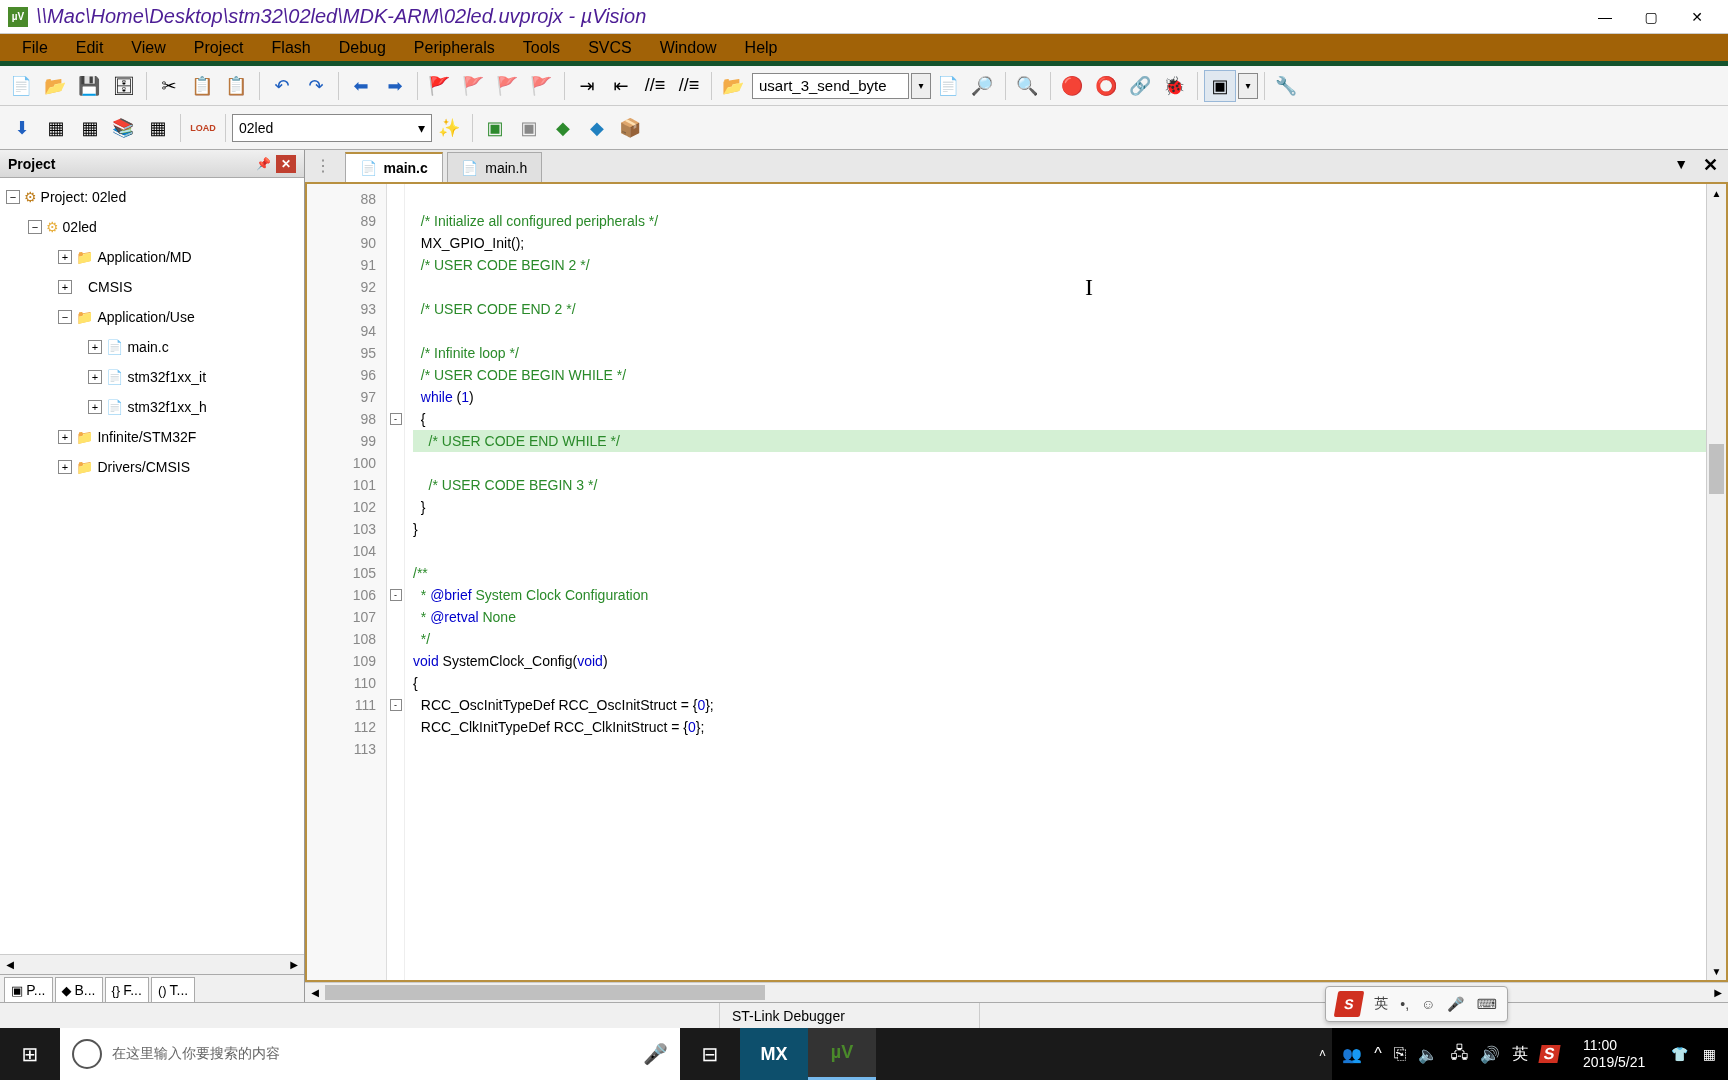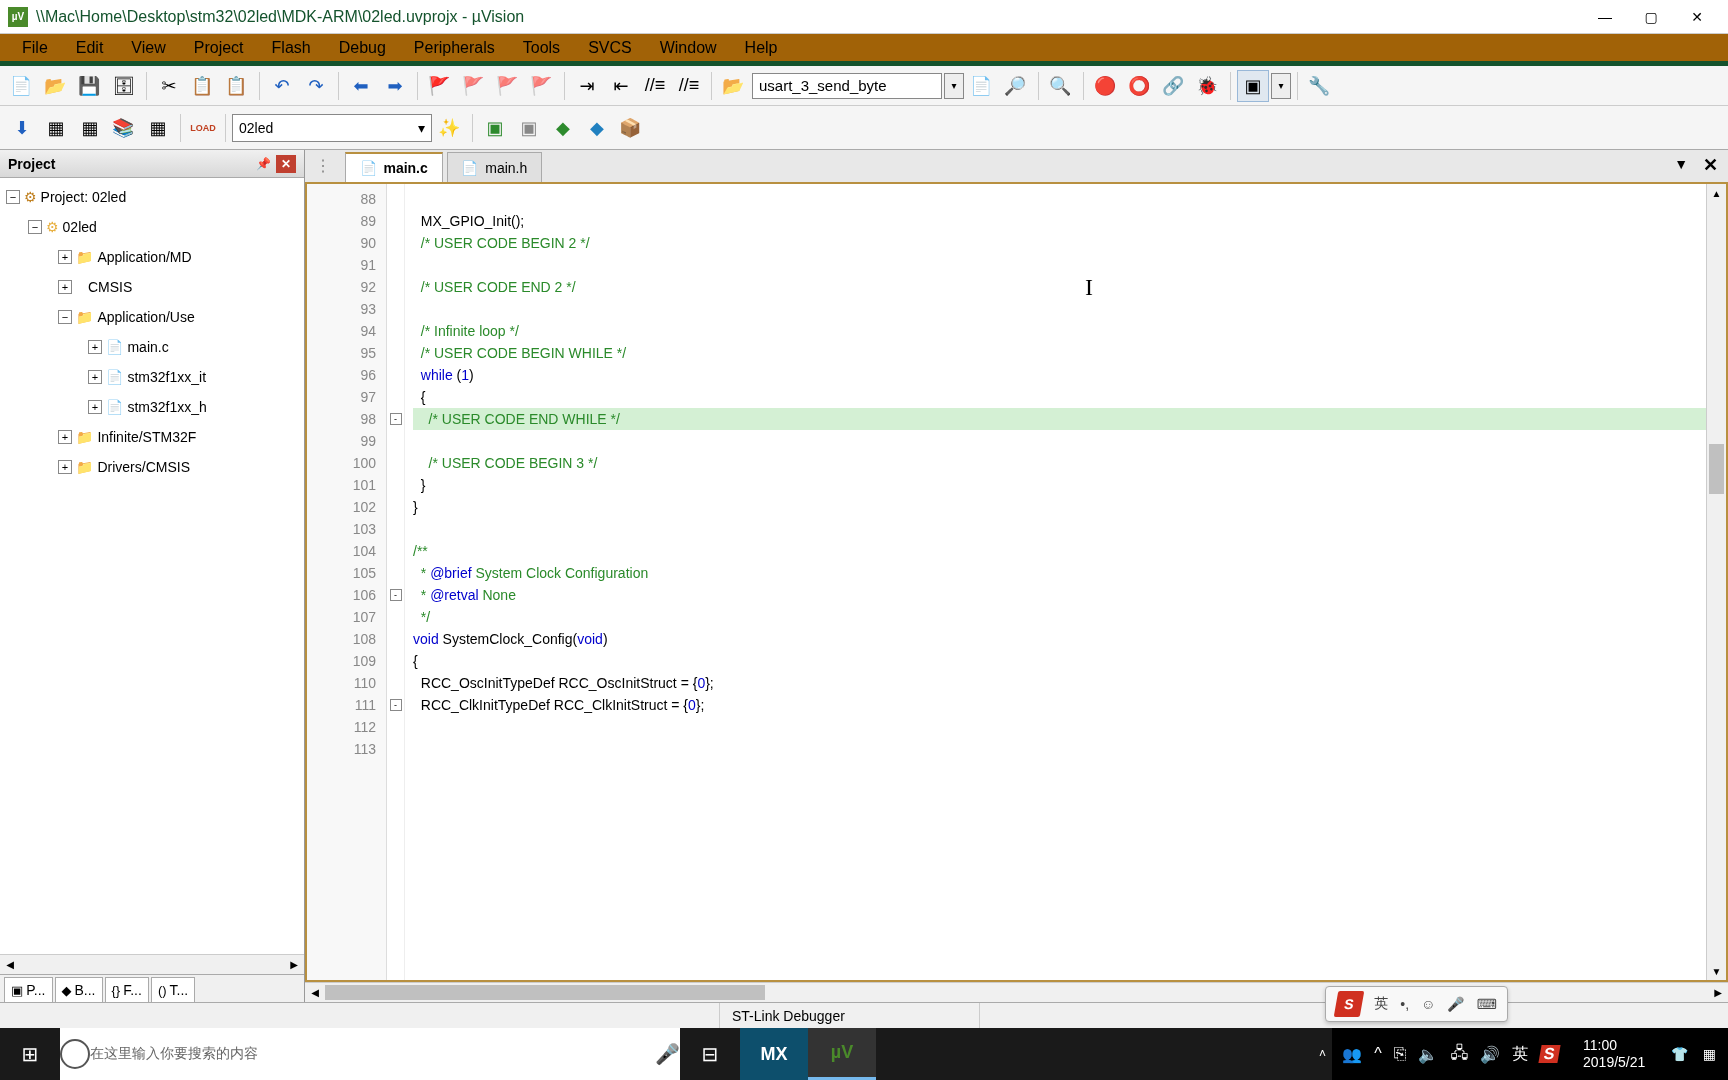--- a/index.html
+++ b/index.html
@@ -1,32 +1,32 @@
 <!DOCTYPE html>
 <html><head>
   <meta charset="utf-8">
   <style>
     * { margin: 0; padding: 0; box-sizing: border-box; font-family: "Segoe UI", Tahoma, sans-serif; font-size: 14px; }
     body { background: #f0f0f0; width: 1728px; height: 1080px; overflow: hidden; display: flex; flex-direction: column; }
     
     
     .title-bar { height: 34px; background: #fff; display: flex; align-items: center; padding: 0 8px; border-bottom: 1px solid #ccc; }
     .title-bar .app-icon { width: 20px; height: 20px; background: #4a8a2a; color: #fff; font-size: 10px; font-weight: bold; display: flex; align-items: center; justify-content: center; margin-right: 8px; }
-    .title-bar .title-text { flex: 1; font-size: 16px; color: #14532d; }
+    .title-bar .title-text { flex: 1; font-size: 20px; color: #4c1d95; font-style: italic; }
     .title-bar .win-btn { width: 46px; height: 30px; display: flex; align-items: center; justify-content: center; color: #000; font-size: 14px; }
     
     
     .menu-bar { height: 32px; background: #a16207; display: flex; align-items: center; padding: 0 8px; border-bottom: 5px solid #14532d; }
     .menu-bar .menu-item { padding: 4px 14px; font-size: 16px; cursor: pointer; }
     
     
     .toolbar { height: 40px; background: #f5f5f5; display: flex; align-items: center; padding: 0 6px; border-bottom: 1px solid #ccc; gap: 2px; }
     .tb-btn { width: 32px; height: 32px; display: flex; align-items: center; justify-content: center; font-size: 18px; cursor: pointer; border: 1px solid transparent; }
     .tb-sep { width: 1px; height: 28px; background: #ccc; margin: 0 4px; }
-    .tb-input { height: 26px; width: 190px; border: 1px solid #888; padding: 0 6px; font-size: 15px; }
+    .tb-input { height: 26px; width: 157px; border: 1px solid #888; padding: 0 6px; font-size: 15px; }
     .tb-dropdown { width: 20px; height: 26px; border: 1px solid #888; background: #eee; display: flex; align-items: center; justify-content: center; font-size: 10px; }
     
     
     .toolbar2 { height: 44px; background: #f5f5f5; display: flex; align-items: center; padding: 0 6px; border-bottom: 1px solid #aaa; gap: 2px; }
     .target-select { height: 28px; width: 200px; border: 1px solid #888; background: #fff; padding: 0 6px; font-size: 15px; display: flex; align-items: center; justify-content: space-between; }
     
     
     .main-area { flex: 1; display: flex; min-height: 0; }
     
     
@@ -89,21 +89,21 @@
     .hscroll .hthumb { position: absolute; left: 0; top: 2px; bottom: 2px; width: 440px; background: #c0c0c0; }
     
     
     .status-bar { height: 26px; background: #f0f0f0; border-top: 1px solid #aaa; display: flex; align-items: flex-end; font-size: 15px; }
     .status-cell { padding: 0 12px; border-right: 1px solid #ccc; height: 100%; display: flex; align-items: center; }
     .status-spacer { flex: 1; }
     
     
     .taskbar { height: 52px; background: #1a1a1a; display: flex; align-items: center; color: #fff; }
     .tb-start { width: 60px; height: 100%; display: flex; align-items: center; justify-content: center; font-size: 20px; }
-    .tb-search { flex: 0 0 620px; height: 100%; background: #fff; display: flex; align-items: center; padding: 0 0; color: #666; font-size: 20px; }
+    .tb-search { flex: 0 0 620px; height: 100%; background: #fff; display: flex; align-items: center; padding: 0 12px; color: #666; font-size: 20px; gap: 10px; }
     .tb-search .cortana { width: 30px; height: 30px; border: 2px solid #555; border-radius: 50%; }
     .tb-search .stext { flex: 1; }
     .tb-search .mic { font-size: 20px; }
     .tb-taskview { width: 60px; display: flex; align-items: center; justify-content: center; font-size: 20px; }
     .tb-app { width: 68px; height: 100%; display: flex; align-items: center; justify-content: center; font-size: 18px; }
     .tb-app.active { border-bottom: 3px solid #76b9ed; background: #333; }
     .tb-tray-wrap { margin-left: auto; display: flex; align-items: center; height: 100%; background: #000; }
     .tb-tray { display: flex; align-items: center; gap: 12px; padding: 0 10px; }
     .tb-tray span { font-size: 16px; }
     .tb-clock { padding: 0 14px; font-size: 15px; line-height: 1.2; }
@@ -383,20 +383,21 @@
           <div class="fline"></div>
           <div class="fline">
             <div class="fold-box">-</div>
           </div>
           <div class="fline"></div>
           <div class="fline"></div>
         </div>
       <div class="code-lines" id="code-lines">
         <span class="cursor-caret">I</span>
       <div class="code-line"></div>
+          <div class="code-line"><span class="c-comment">  /* Initialize all configured peripherals */</span></div>
           <div class="code-line"><span class="c-plain">  MX_GPIO_Init();</span></div>
           <div class="code-line"><span class="c-comment">  /* USER CODE BEGIN 2 */</span></div>
           <div class="code-line"></div>
           <div class="code-line"><span class="c-comment">  /* USER CODE END 2 */</span></div>
           <div class="code-line"></div>
           <div class="code-line"><span class="c-comment">  /* Infinite loop */</span></div>
           <div class="code-line"><span class="c-comment">  /* USER CODE BEGIN WHILE */</span></div>
           <div class="code-line">  <span class="c-keyword">while</span> (<span class="c-number">1</span>)</div>
           <div class="code-line"><span class="c-plain">  {</span></div>
           <div class="code-line hl-line"><span class="c-comment">    /* USER CODE END WHILE */</span></div>

